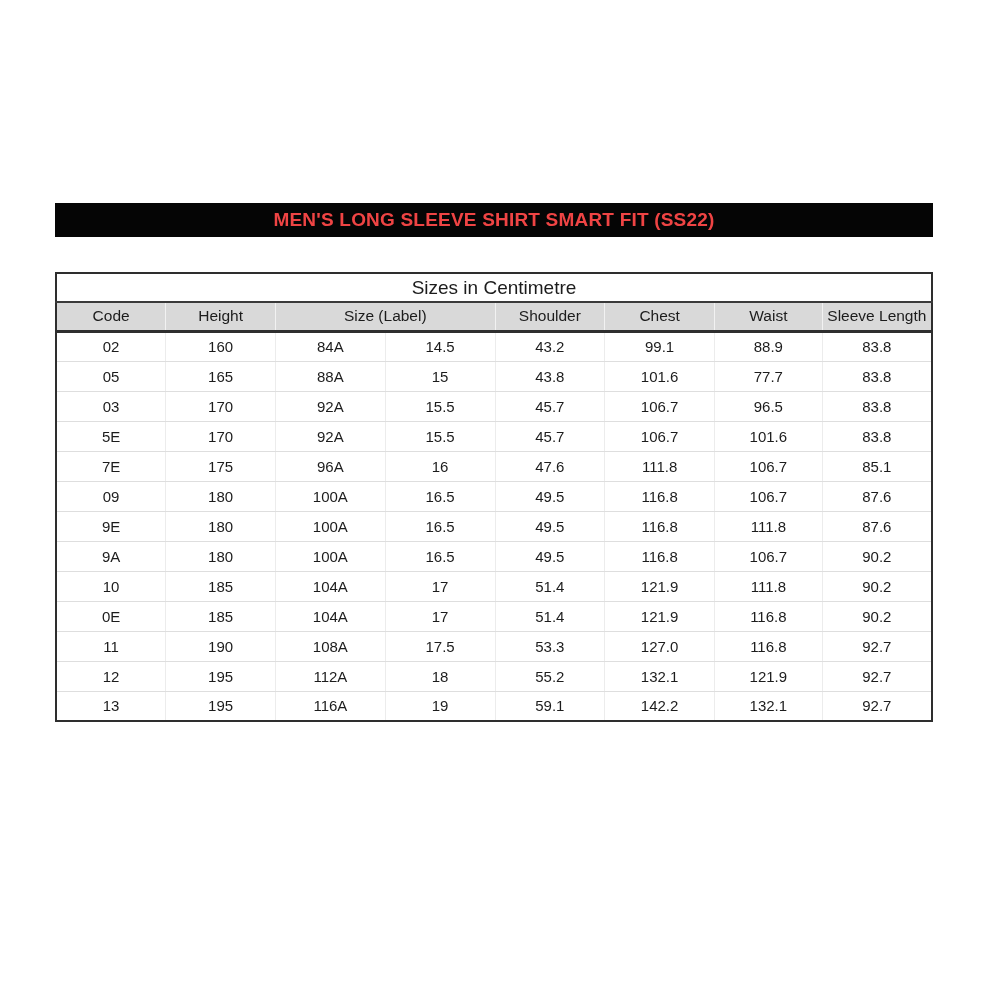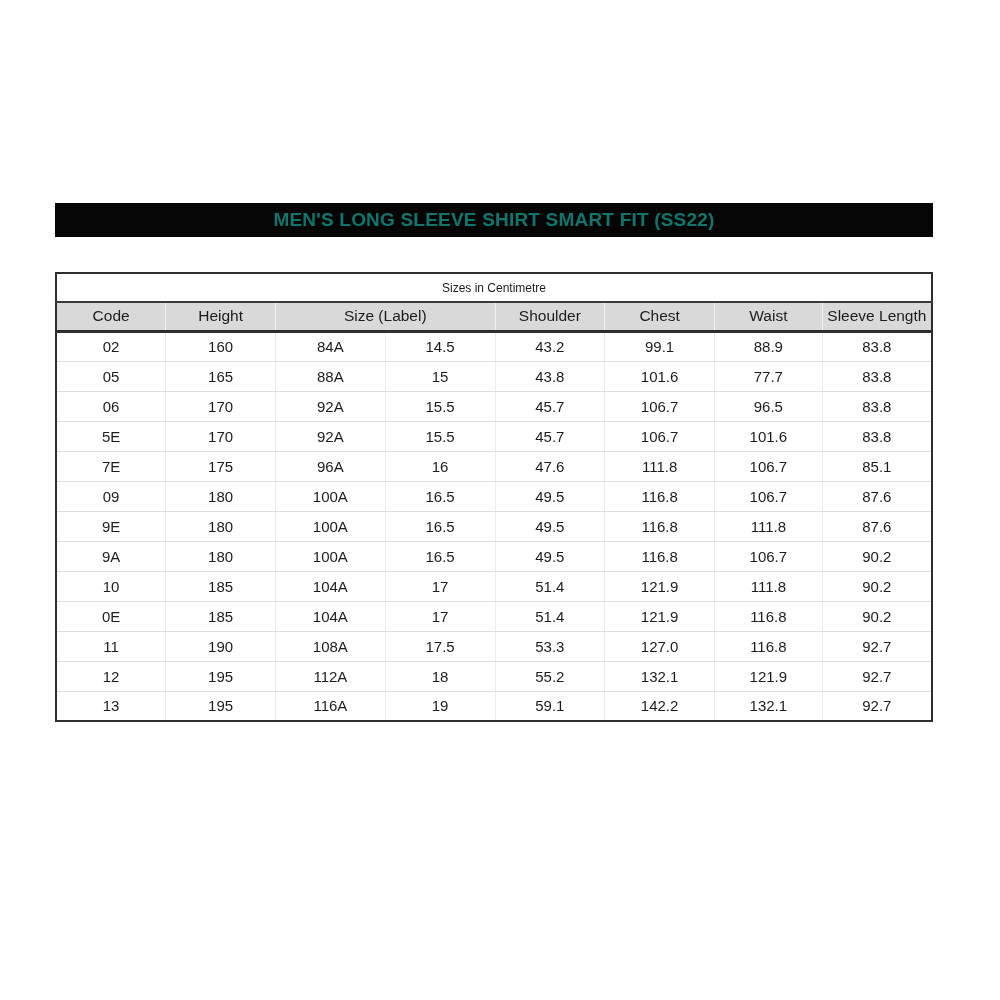--- a/index.html
+++ b/index.html
@@ -13,21 +13,21 @@
   .canvas {
     position: relative;
     width: 1000px; height: 1000px;
     background: #ffffff;
   }
   .title-bar {
     position: absolute;
     left: 55px; top: 203px;
     width: 878px; height: 34px;
     background: #050505;
-    color: #0f766e;
+    color: #ef4444;
     font-size: 19px;
     font-weight: bold;
     letter-spacing: 0.2px;
     display: flex;
     align-items: center;
     justify-content: center;
   }
   .size-table-wrap {
     position: absolute;
     left: 55px; top: 272px;
@@ -44,21 +44,21 @@
     text-align: center;
     vertical-align: middle;
     font-weight: normal;
     overflow: hidden;
     white-space: nowrap;
   }
   tr.units-row th {
     height: 29px;
     background: #ffffff;
     border-bottom: 2px solid #3a3a3a;
-    font-size: 12px;
+    font-size: 19px;
   }
   tr.header-row th {
     height: 29px;
     background: #d9d9d9;
     border-bottom: 3px solid #2e2e2e;
     border-left: 1px solid #f2f2f2;
     font-size: 15.5px;
   }
   tr.header-row th:first-child { border-left: none; }
   tbody td {
@@ -118,21 +118,21 @@
             <td>05</td>
             <td>165</td>
             <td>88A</td>
             <td>15</td>
             <td>43.8</td>
             <td>101.6</td>
             <td>77.7</td>
             <td>83.8</td>
           </tr>
           <tr>
-            <td>06</td>
+            <td>03</td>
             <td>170</td>
             <td>92A</td>
             <td>15.5</td>
             <td>45.7</td>
             <td>106.7</td>
             <td>96.5</td>
             <td>83.8</td>
           </tr>
           <tr>
             <td>5E</td>

